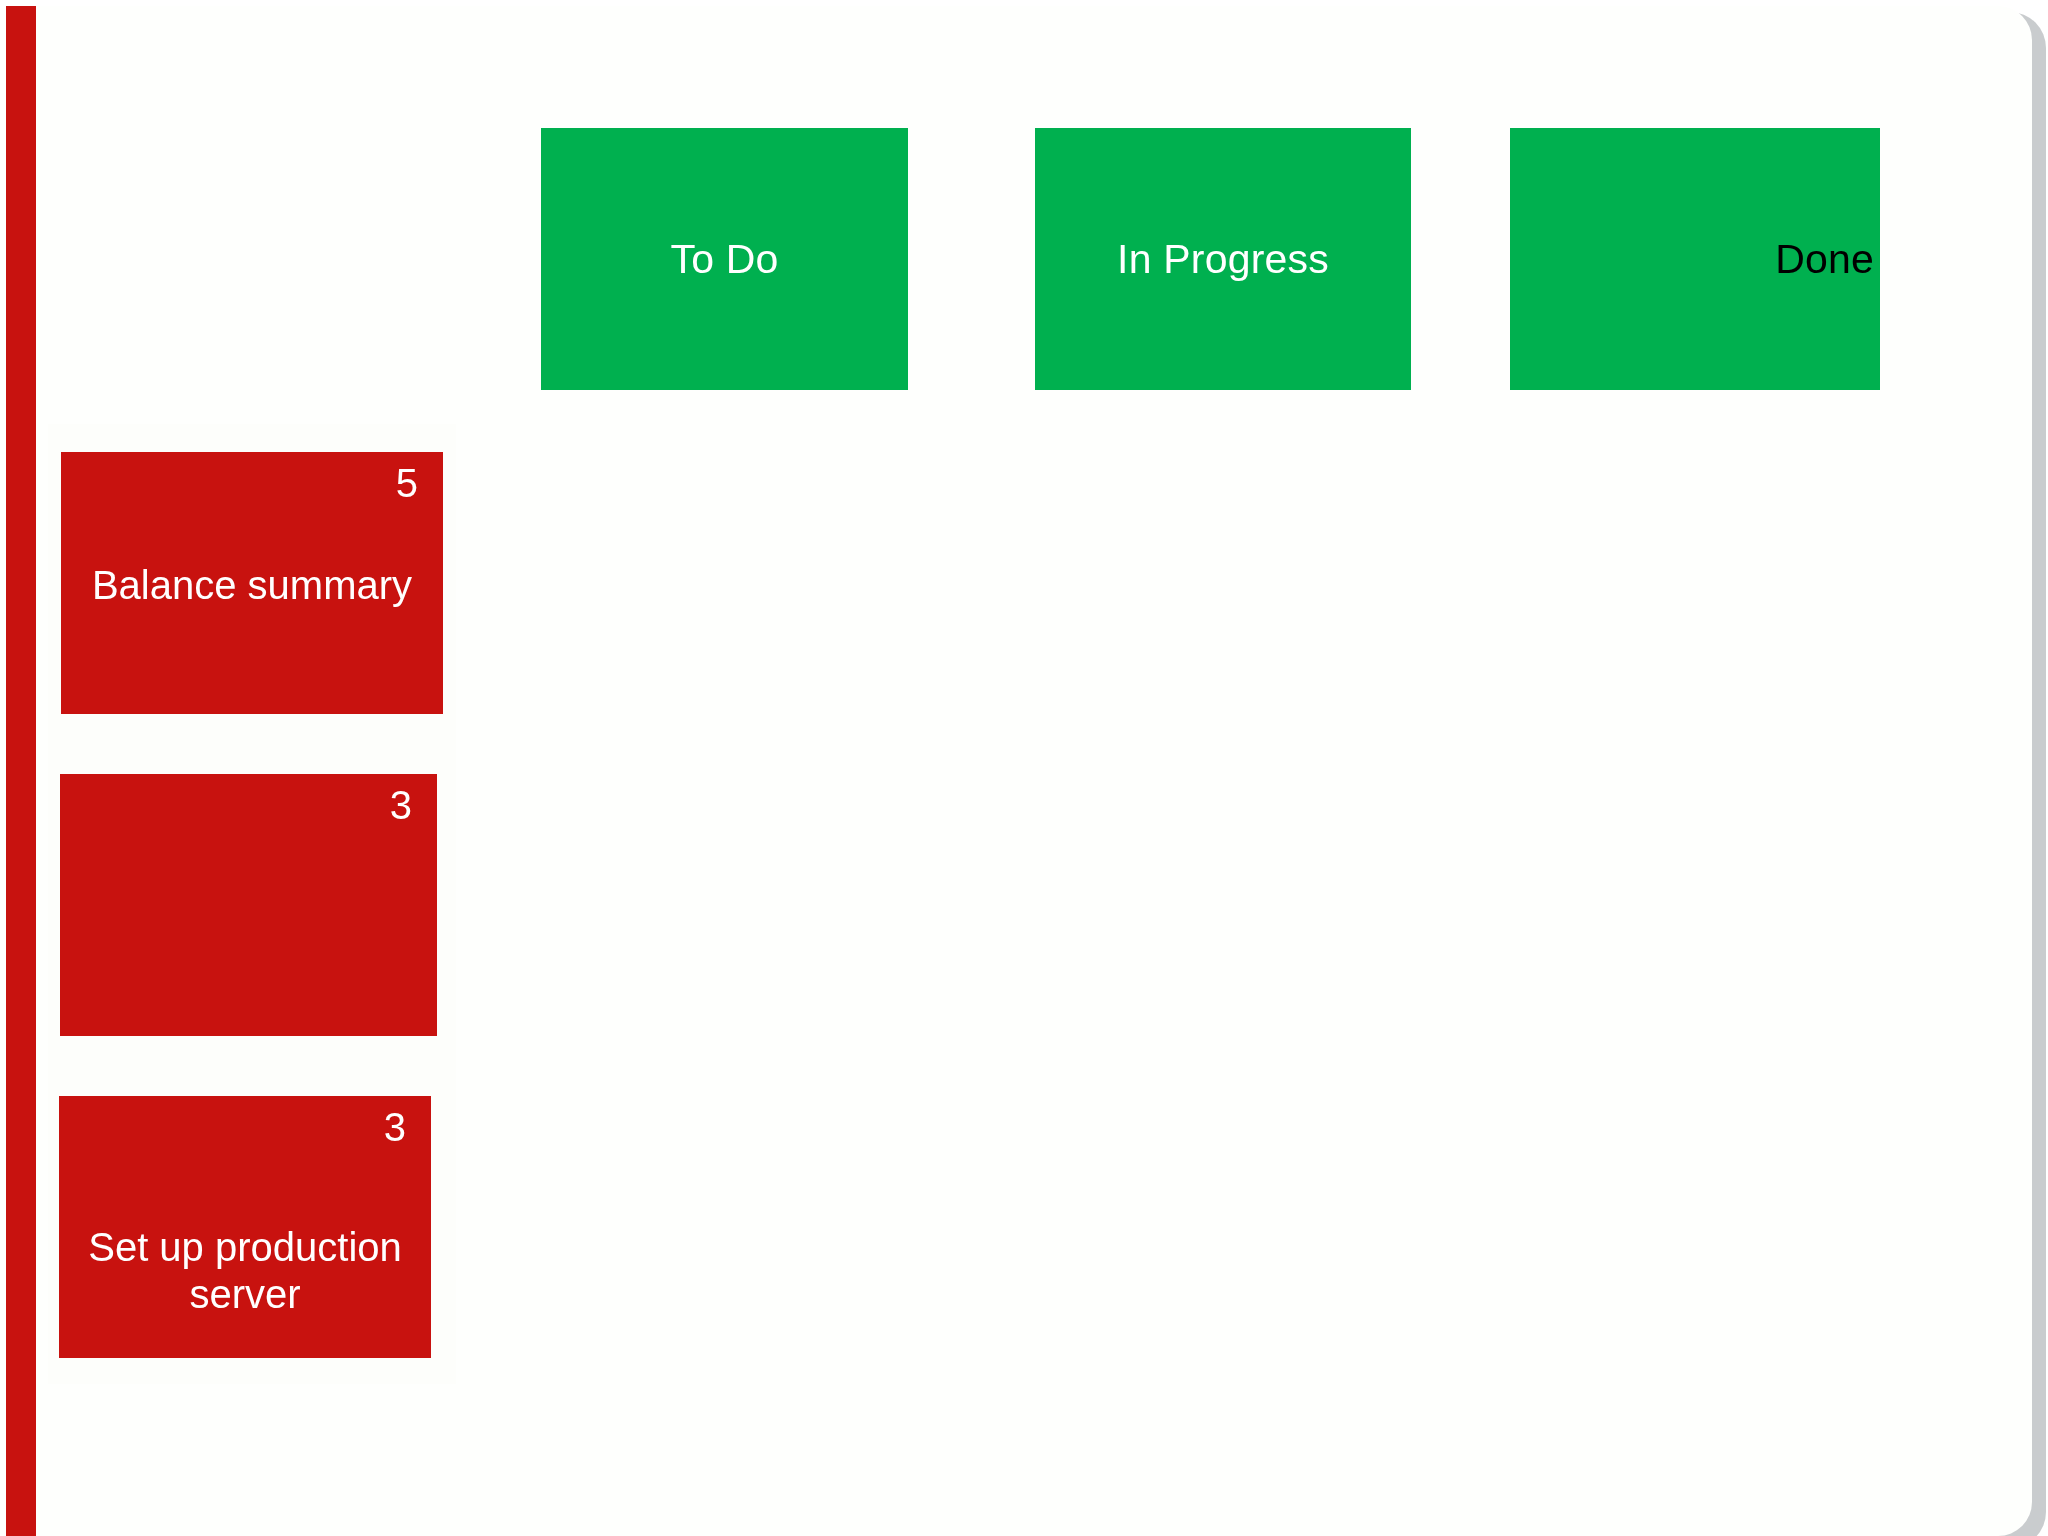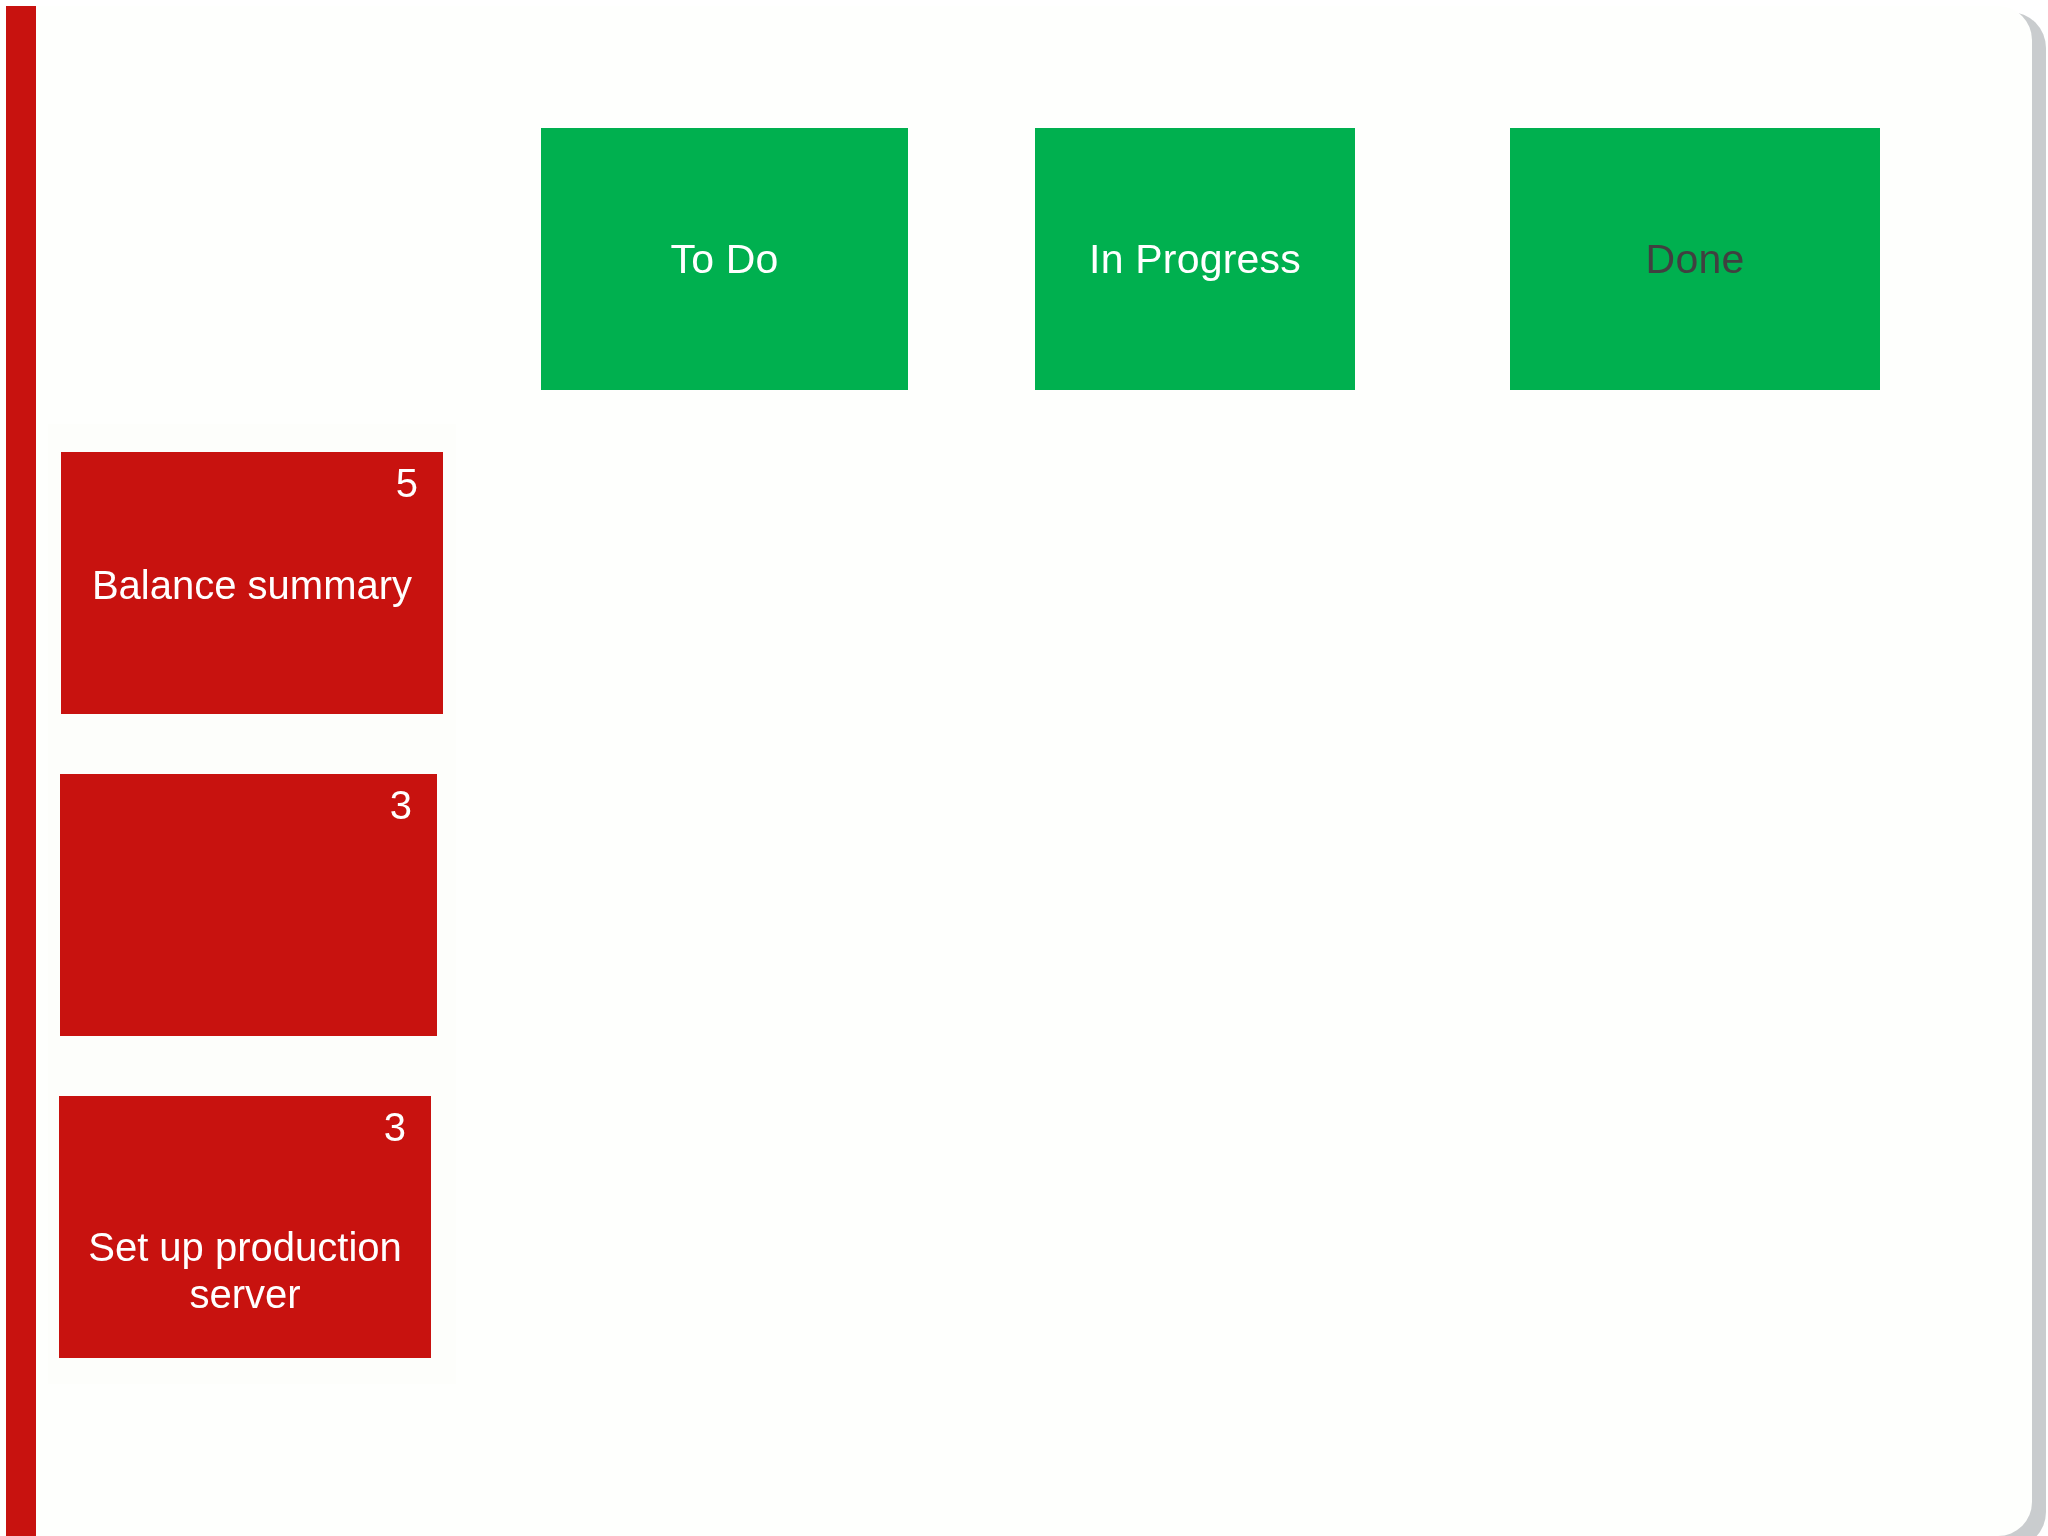--- a/index.html
+++ b/index.html
@@ -75,21 +75,21 @@
     font-weight: 400;
     letter-spacing: 0.2px;
     line-height: 1;
     white-space: nowrap;
     user-select: none;
   }
 
   .column-header .column-header-label { pointer-events: none; }
 
   #column-header-0 { left: 535px;  width: 367px; }
-  #column-header-1 { left: 1029px; width: 320px; }
+  #column-header-1 { left: 1029px; width: 376px; }
   #column-header-2 { left: 1504px; width: 370px; }
 
   
   #backlog-lane {
     position: absolute;
     left: 42px;
     top: 418px;
     width: 408px;
     height: 960px;
     background: #fdfefb;
@@ -168,21 +168,21 @@
     <div id="column-header-row">
 
       <div class="column-header" id="column-header-0" style="background-color: rgb(0, 176, 79); color: rgb(255, 255, 255);">
         <span class="column-header-label">To Do</span>
       </div>
 
       <div class="column-header" id="column-header-1" style="background-color: rgb(0, 176, 79); color: rgb(255, 255, 255);">
         <span class="column-header-label">In Progress</span>
       </div>
 
-      <div class="column-header" id="column-header-2" style="background-color: rgb(0, 176, 79); color: #404040;">
+      <div class="column-header" id="column-header-2" style="background-color: rgb(0, 176, 79); color: #000000; justify-content: flex-end;">
         <span class="column-header-label">Done</span>
       </div>
 
     </div>
 
     <div class="column-dropzone" id="column-dropzone-0"></div>
     <div class="column-dropzone" id="column-dropzone-1"></div>
     <div class="column-dropzone" id="column-dropzone-2"></div>
 
     <div id="backlog-lane" style="background-color: rgb(253, 254, 251);">

